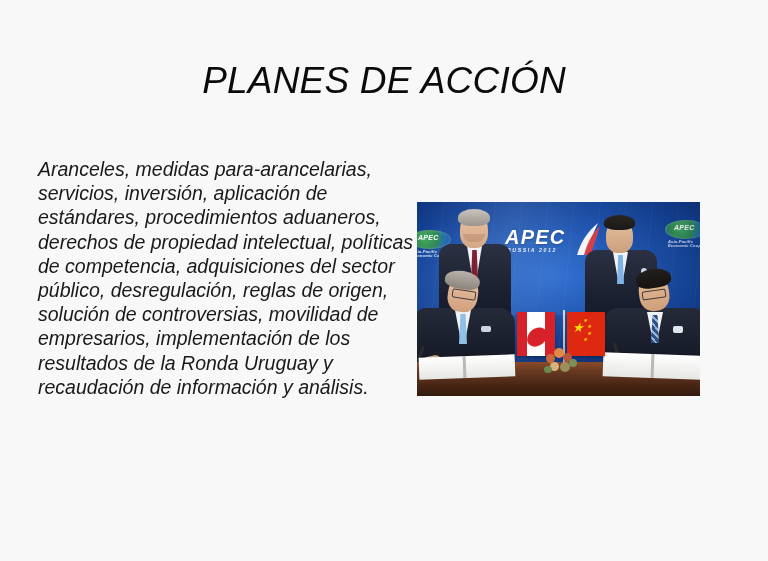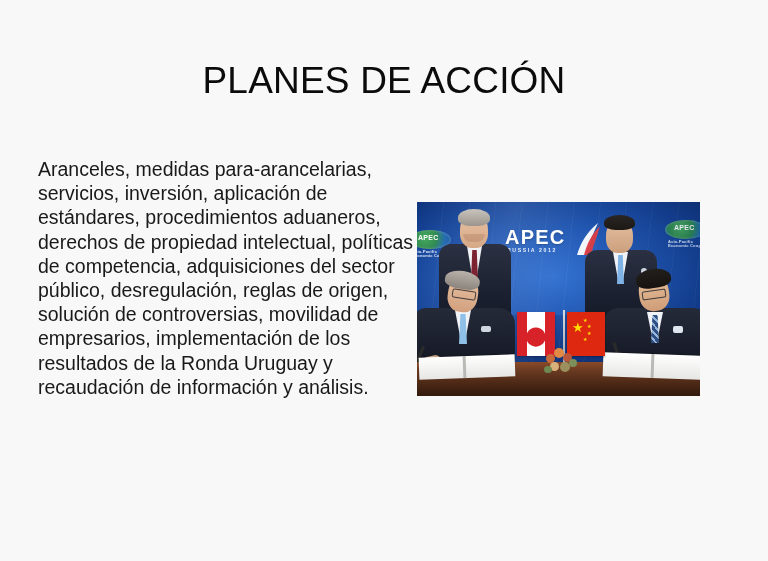--- a/index.html
+++ b/index.html
@@ -14,20 +14,21 @@
     overflow: hidden;
     position: relative;
   }
 
   .slide {
     position: absolute;
     left: 0; top: 0;
     width: 768px;
     height: 561px;
     background: #f8f8f8;
+    font-style: italic;
   }
 
   
   .slide-title {
     position: absolute;
     left: 0;
     top: 59px;
     width: 768px;
     text-align: center;
     font-size: 37px;

